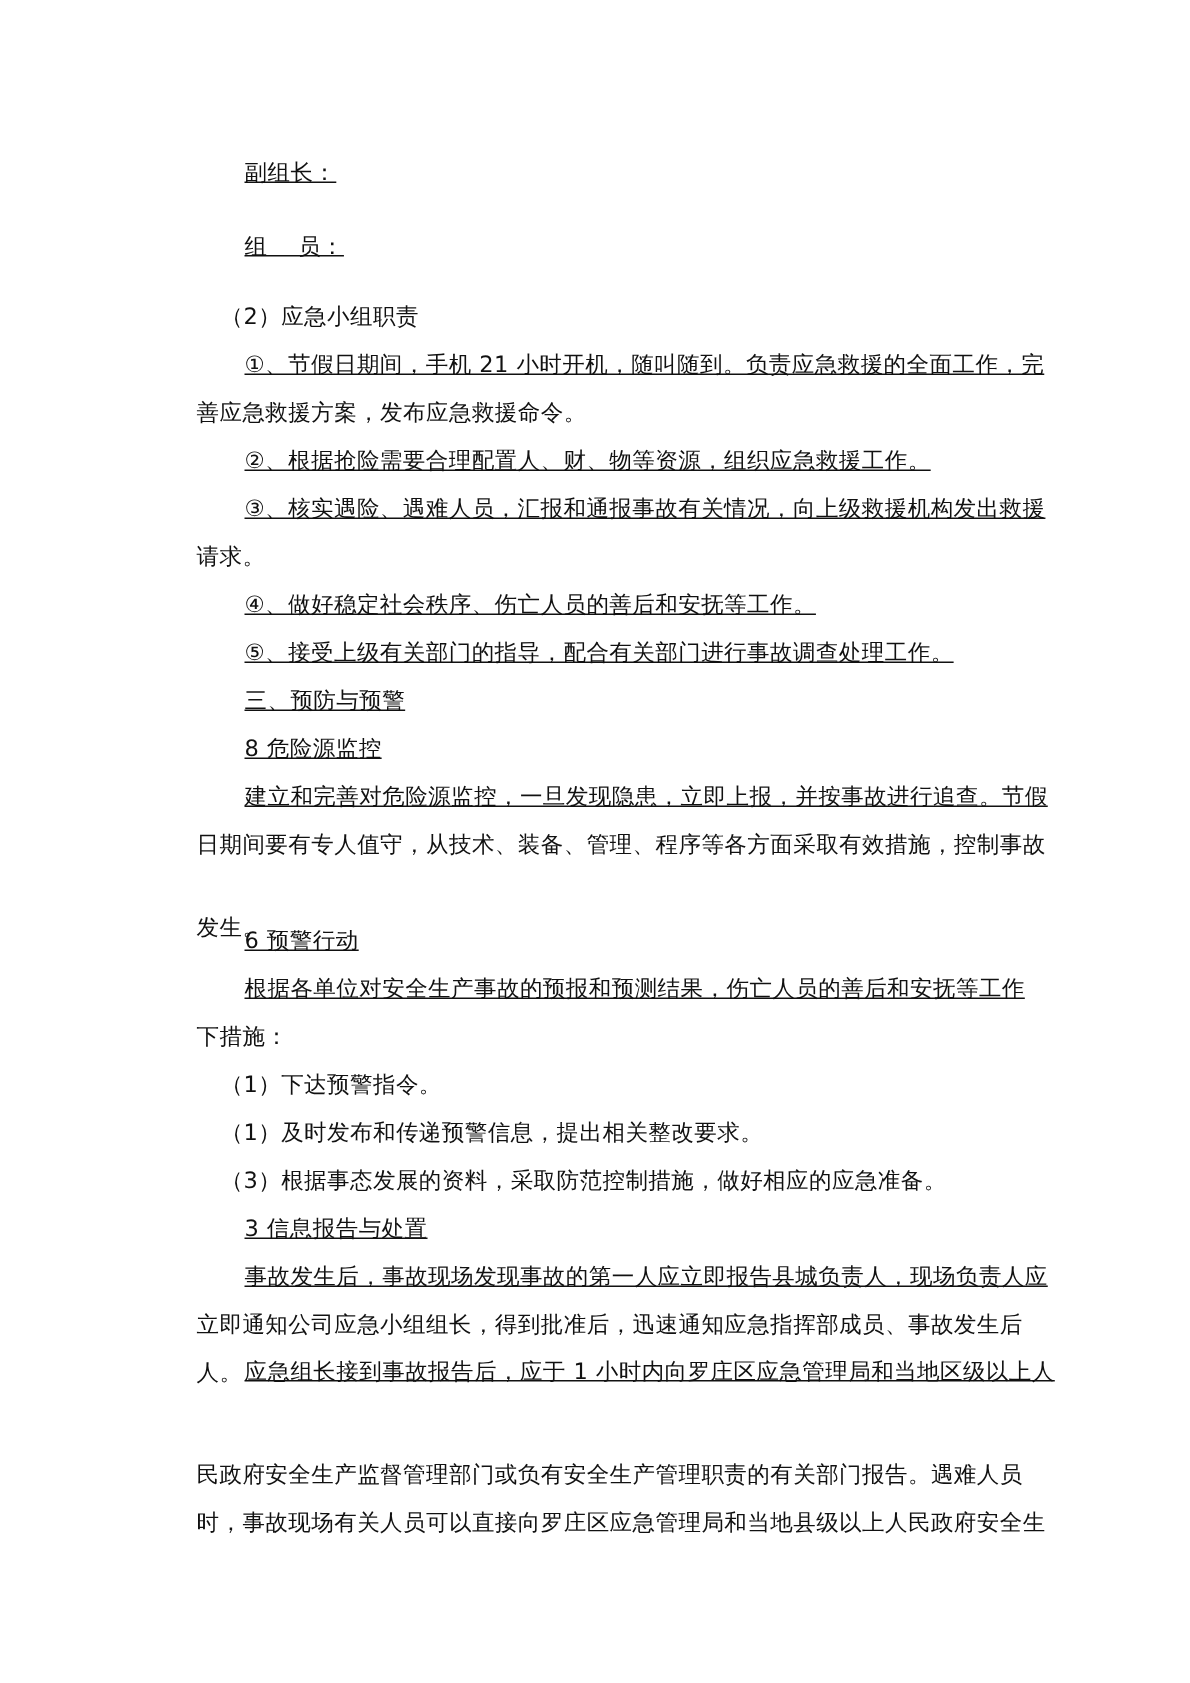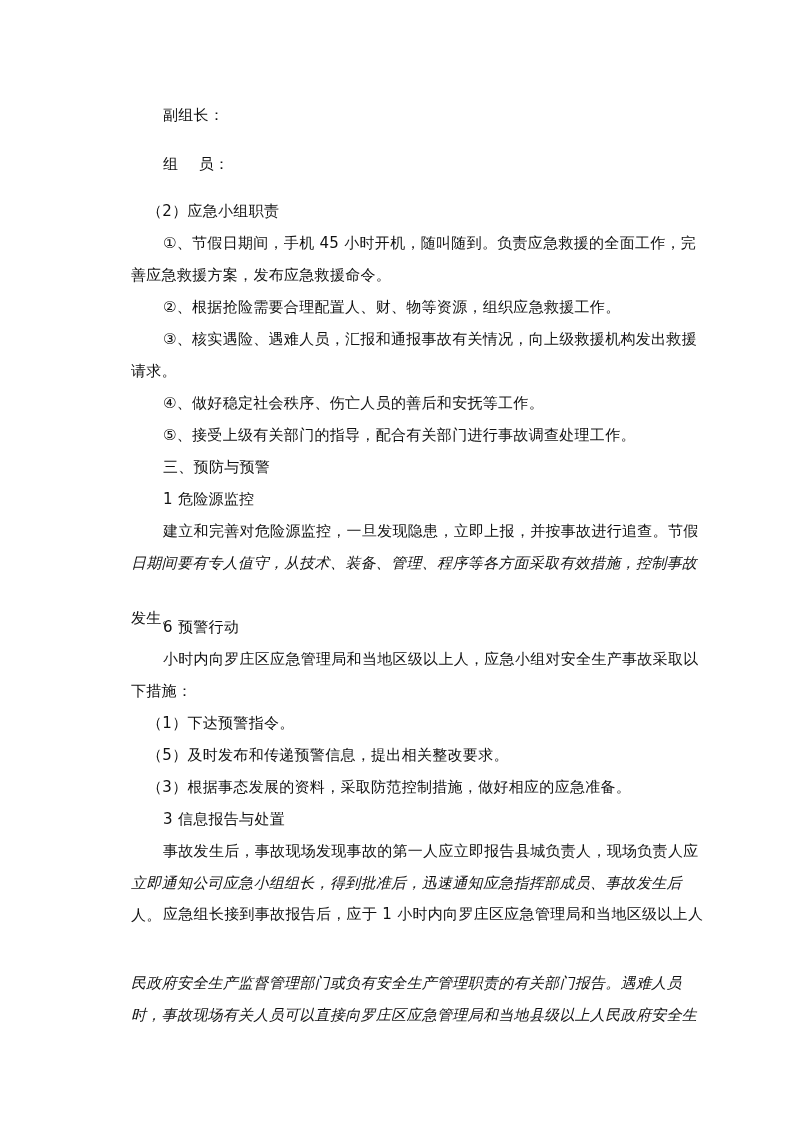--- a/index.html
+++ b/index.html
@@ -1,48 +1,48 @@
 <!DOCTYPE html>
 <html><head>
 <meta charset="utf-8">
 <style>
   html, body { margin: 0; padding: 0; background: #ffffff; }
   body { width: 793px; height: 1122px; position: relative; overflow: hidden;
          font-family: "DejaVu Sans", "Liberation Sans", sans-serif; color: #111; }
   .page { position: absolute; left: 131px; top: 0; width: 545px; }
   .line { position: absolute; left: 0; font-size: 15px; line-height: 20px; white-space: nowrap; letter-spacing: 0.3px; }
-  .ind { left: 32px; }
+  .ind { left: 32px; text-decoration: underline; }
   .ind2 { left: 16px; }
-  .just { width: 545px; text-align: justify; text-align-last: justify; font-style: italic; }
+  .just { width: 545px; text-align: justify; text-align-last: justify; }
   .justi { width: 513px; text-align: justify; text-align-last: justify; }
 </style>
 </head>
 <body>
 
 <div class="page">
   <div class="line ind" style="top:105px">副组长：</div>
   <div class="line ind" style="top:154px">组　 员：</div>
   <div class="line ind2" style="top:201px">（2）应急小组职责</div>
-  <div class="line ind justi" style="top:233px">①、节假日期间，手机 45 小时开机，随叫随到。负责应急救援的全面工作，完</div>
+  <div class="line ind justi" style="top:233px">①、节假日期间，手机 21 小时开机，随叫随到。负责应急救援的全面工作，完</div>
   <div class="line" style="top:265px">善应急救援方案，发布应急救援命令。</div>
   <div class="line ind" style="top:297px">②、根据抢险需要合理配置人、财、物等资源，组织应急救援工作。</div>
   <div class="line ind justi" style="top:329px">③、核实遇险、遇难人员，汇报和通报事故有关情况，向上级救援机构发出救援</div>
   <div class="line" style="top:361px">请求。</div>
   <div class="line ind" style="top:393px">④、做好稳定社会秩序、伤亡人员的善后和安抚等工作。</div>
   <div class="line ind" style="top:425px">⑤、接受上级有关部门的指导，配合有关部门进行事故调查处理工作。</div>
   <div class="line ind" style="top:457px">三、预防与预警</div>
-  <div class="line ind" style="top:489px">1 危险源监控</div>
+  <div class="line ind" style="top:489px">8 危险源监控</div>
   <div class="line ind justi" style="top:521px">建立和完善对危险源监控，一旦发现隐患，立即上报，并按事故进行追查。节假</div>
   <div class="line just" style="top:553px">日期间要有专人值守，从技术、装备、管理、程序等各方面采取有效措施，控制事故</div>
   <div class="line" style="top:608px">发生。</div>
   <div class="line ind" style="top:617px">6 预警行动</div>
-  <div class="line ind justi" style="top:649px">小时内向罗庄区应急管理局和当地区级以上人，应急小组对安全生产事故采取以</div>
+  <div class="line ind justi" style="top:649px">根据各单位对安全生产事故的预报和预测结果，伤亡人员的善后和安抚等工作</div>
   <div class="line" style="top:681px">下措施：</div>
   <div class="line ind2" style="top:713px">（1）下达预警指令。</div>
-  <div class="line ind2" style="top:745px">（5）及时发布和传递预警信息，提出相关整改要求。</div>
+  <div class="line ind2" style="top:745px">（1）及时发布和传递预警信息，提出相关整改要求。</div>
   <div class="line ind2" style="top:777px">（3）根据事态发展的资料，采取防范控制措施，做好相应的应急准备。</div>
   <div class="line ind" style="top:809px">3 信息报告与处置</div>
   <div class="line ind justi" style="top:841px">事故发生后，事故现场发现事故的第一人应立即报告县城负责人，现场负责人应</div>
   <div class="line just" style="top:873px">立即通知公司应急小组组长，得到批准后，迅速通知应急指挥部成员、事故发生后</div>
   <div class="line" style="top:905px">人。</div>
   <div class="line ind justi" style="top:904px">应急组长接到事故报告后，应于 1 小时内向罗庄区应急管理局和当地区级以上人</div>
   <div class="line just" style="top:973px">民政府安全生产监督管理部门或负有安全生产管理职责的有关部门报告。遇难人员</div>
   <div class="line just" style="top:1005px">时，事故现场有关人员可以直接向罗庄区应急管理局和当地县级以上人民政府安全生</div>
 </div>
 

